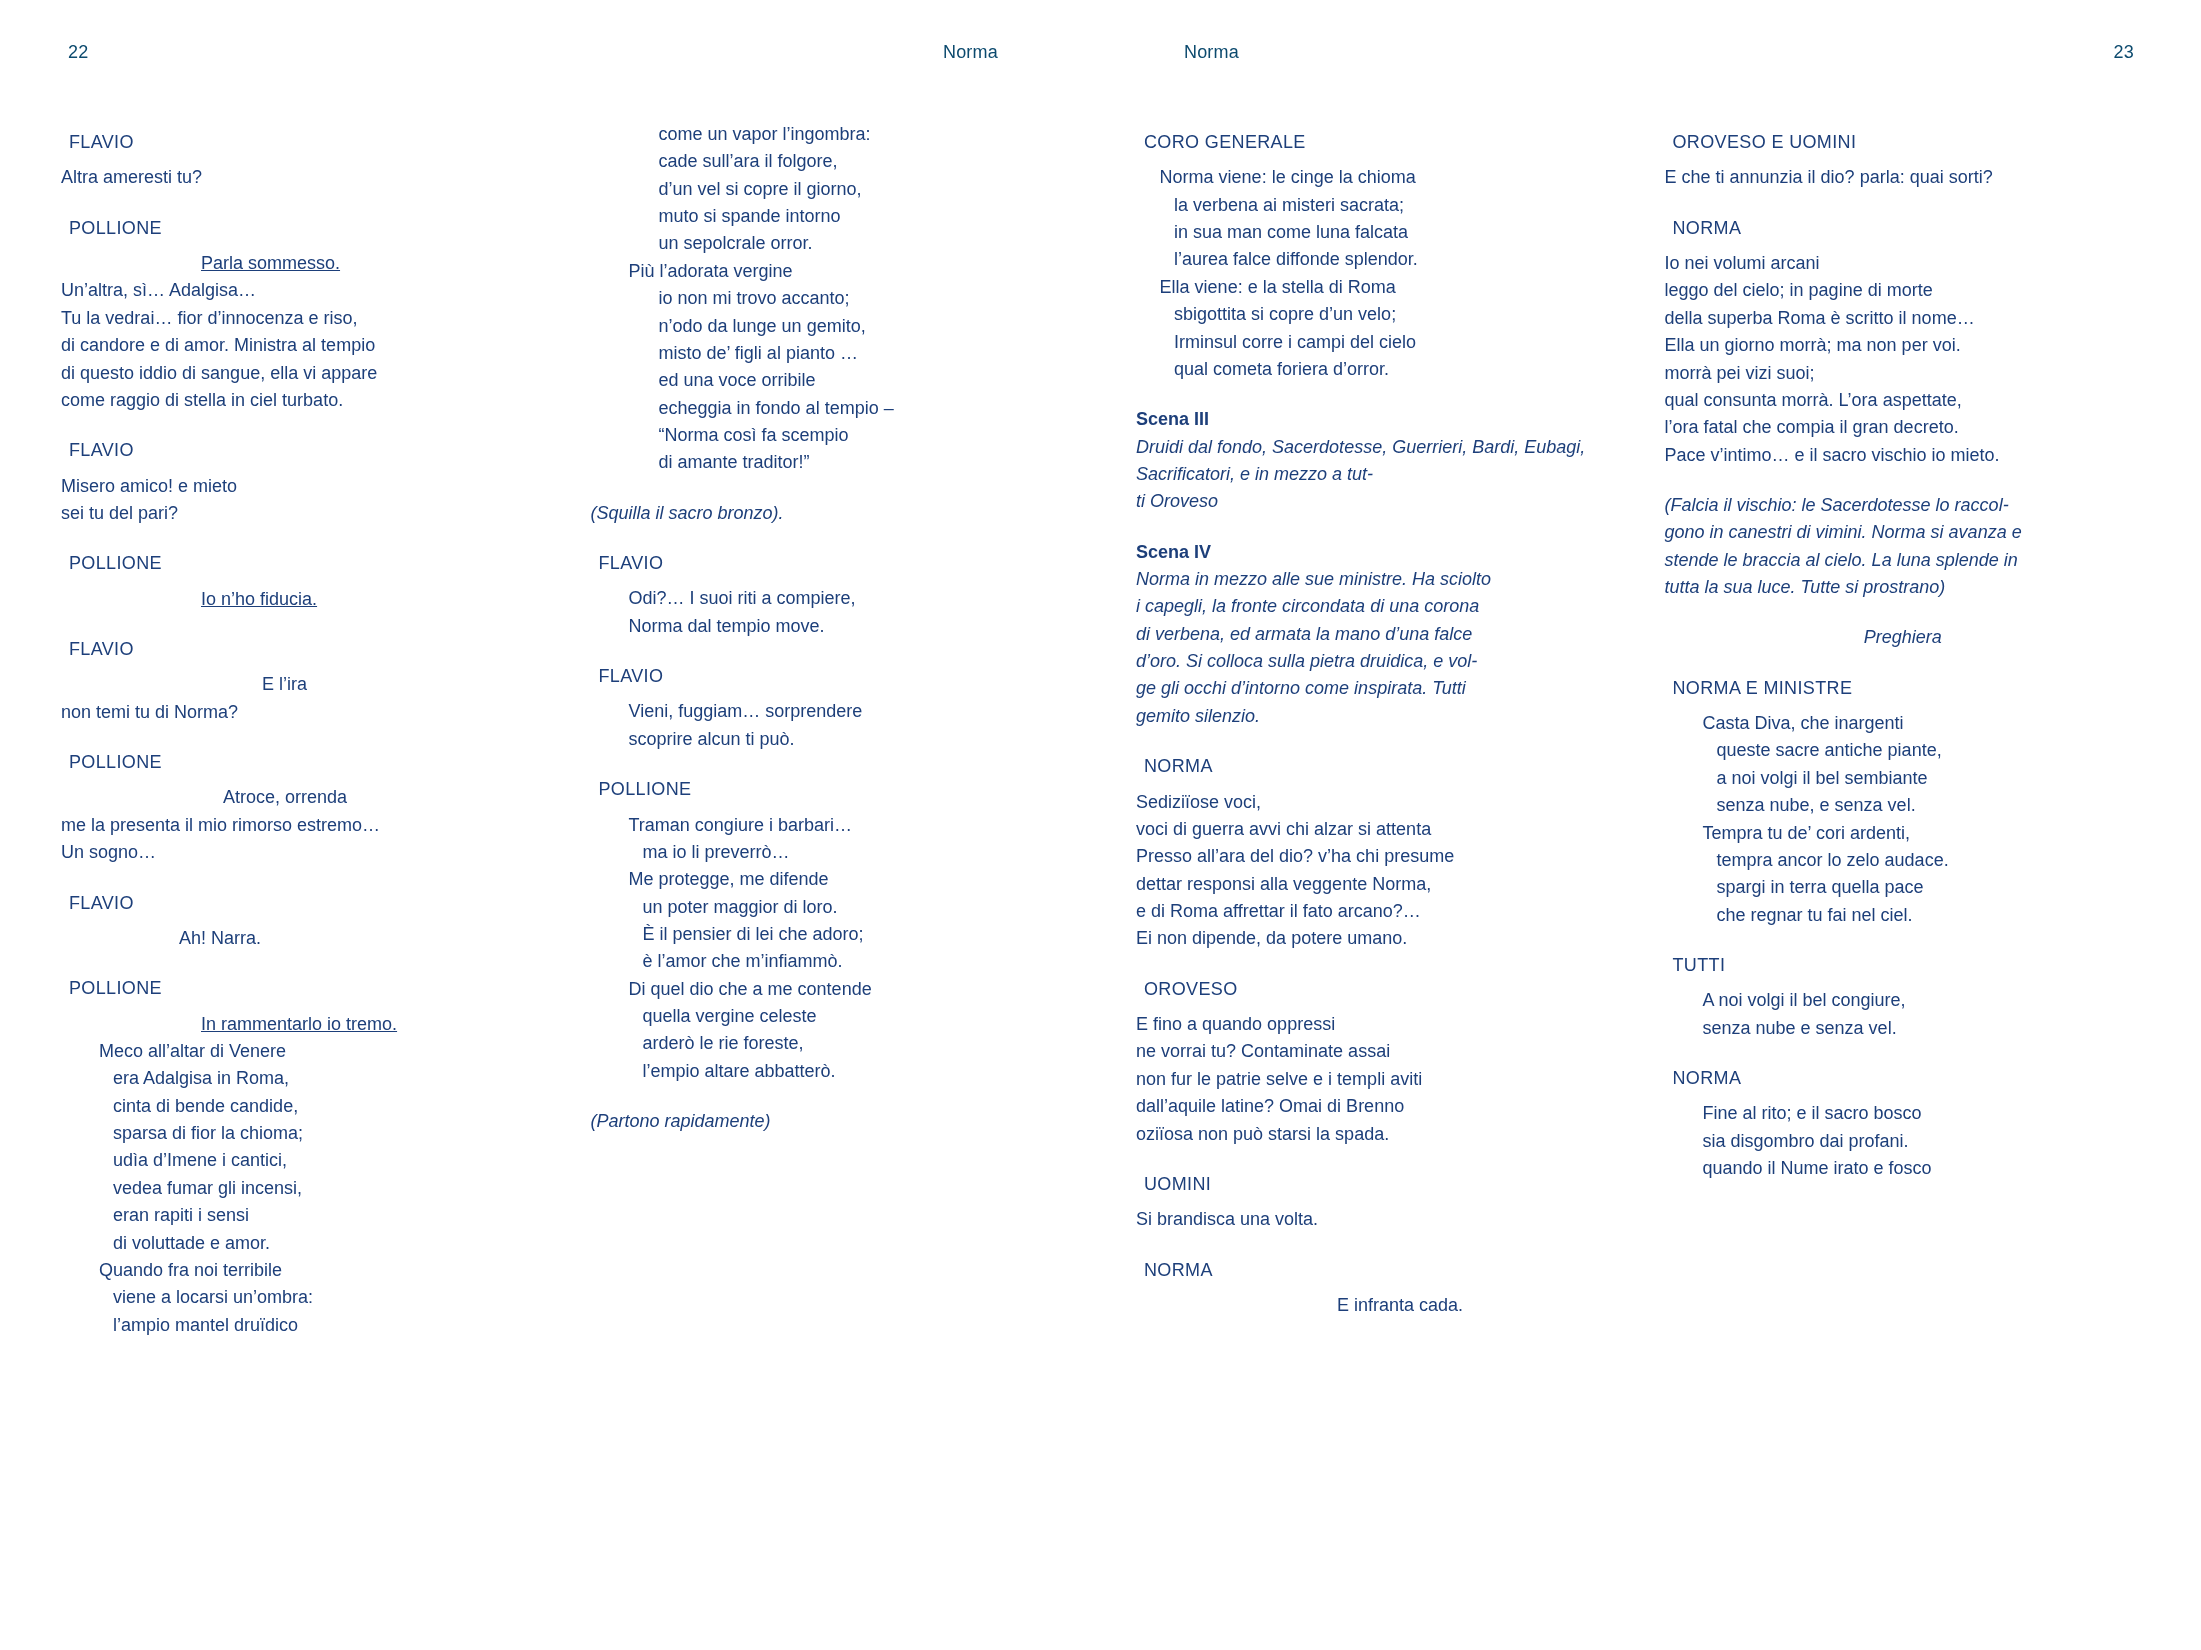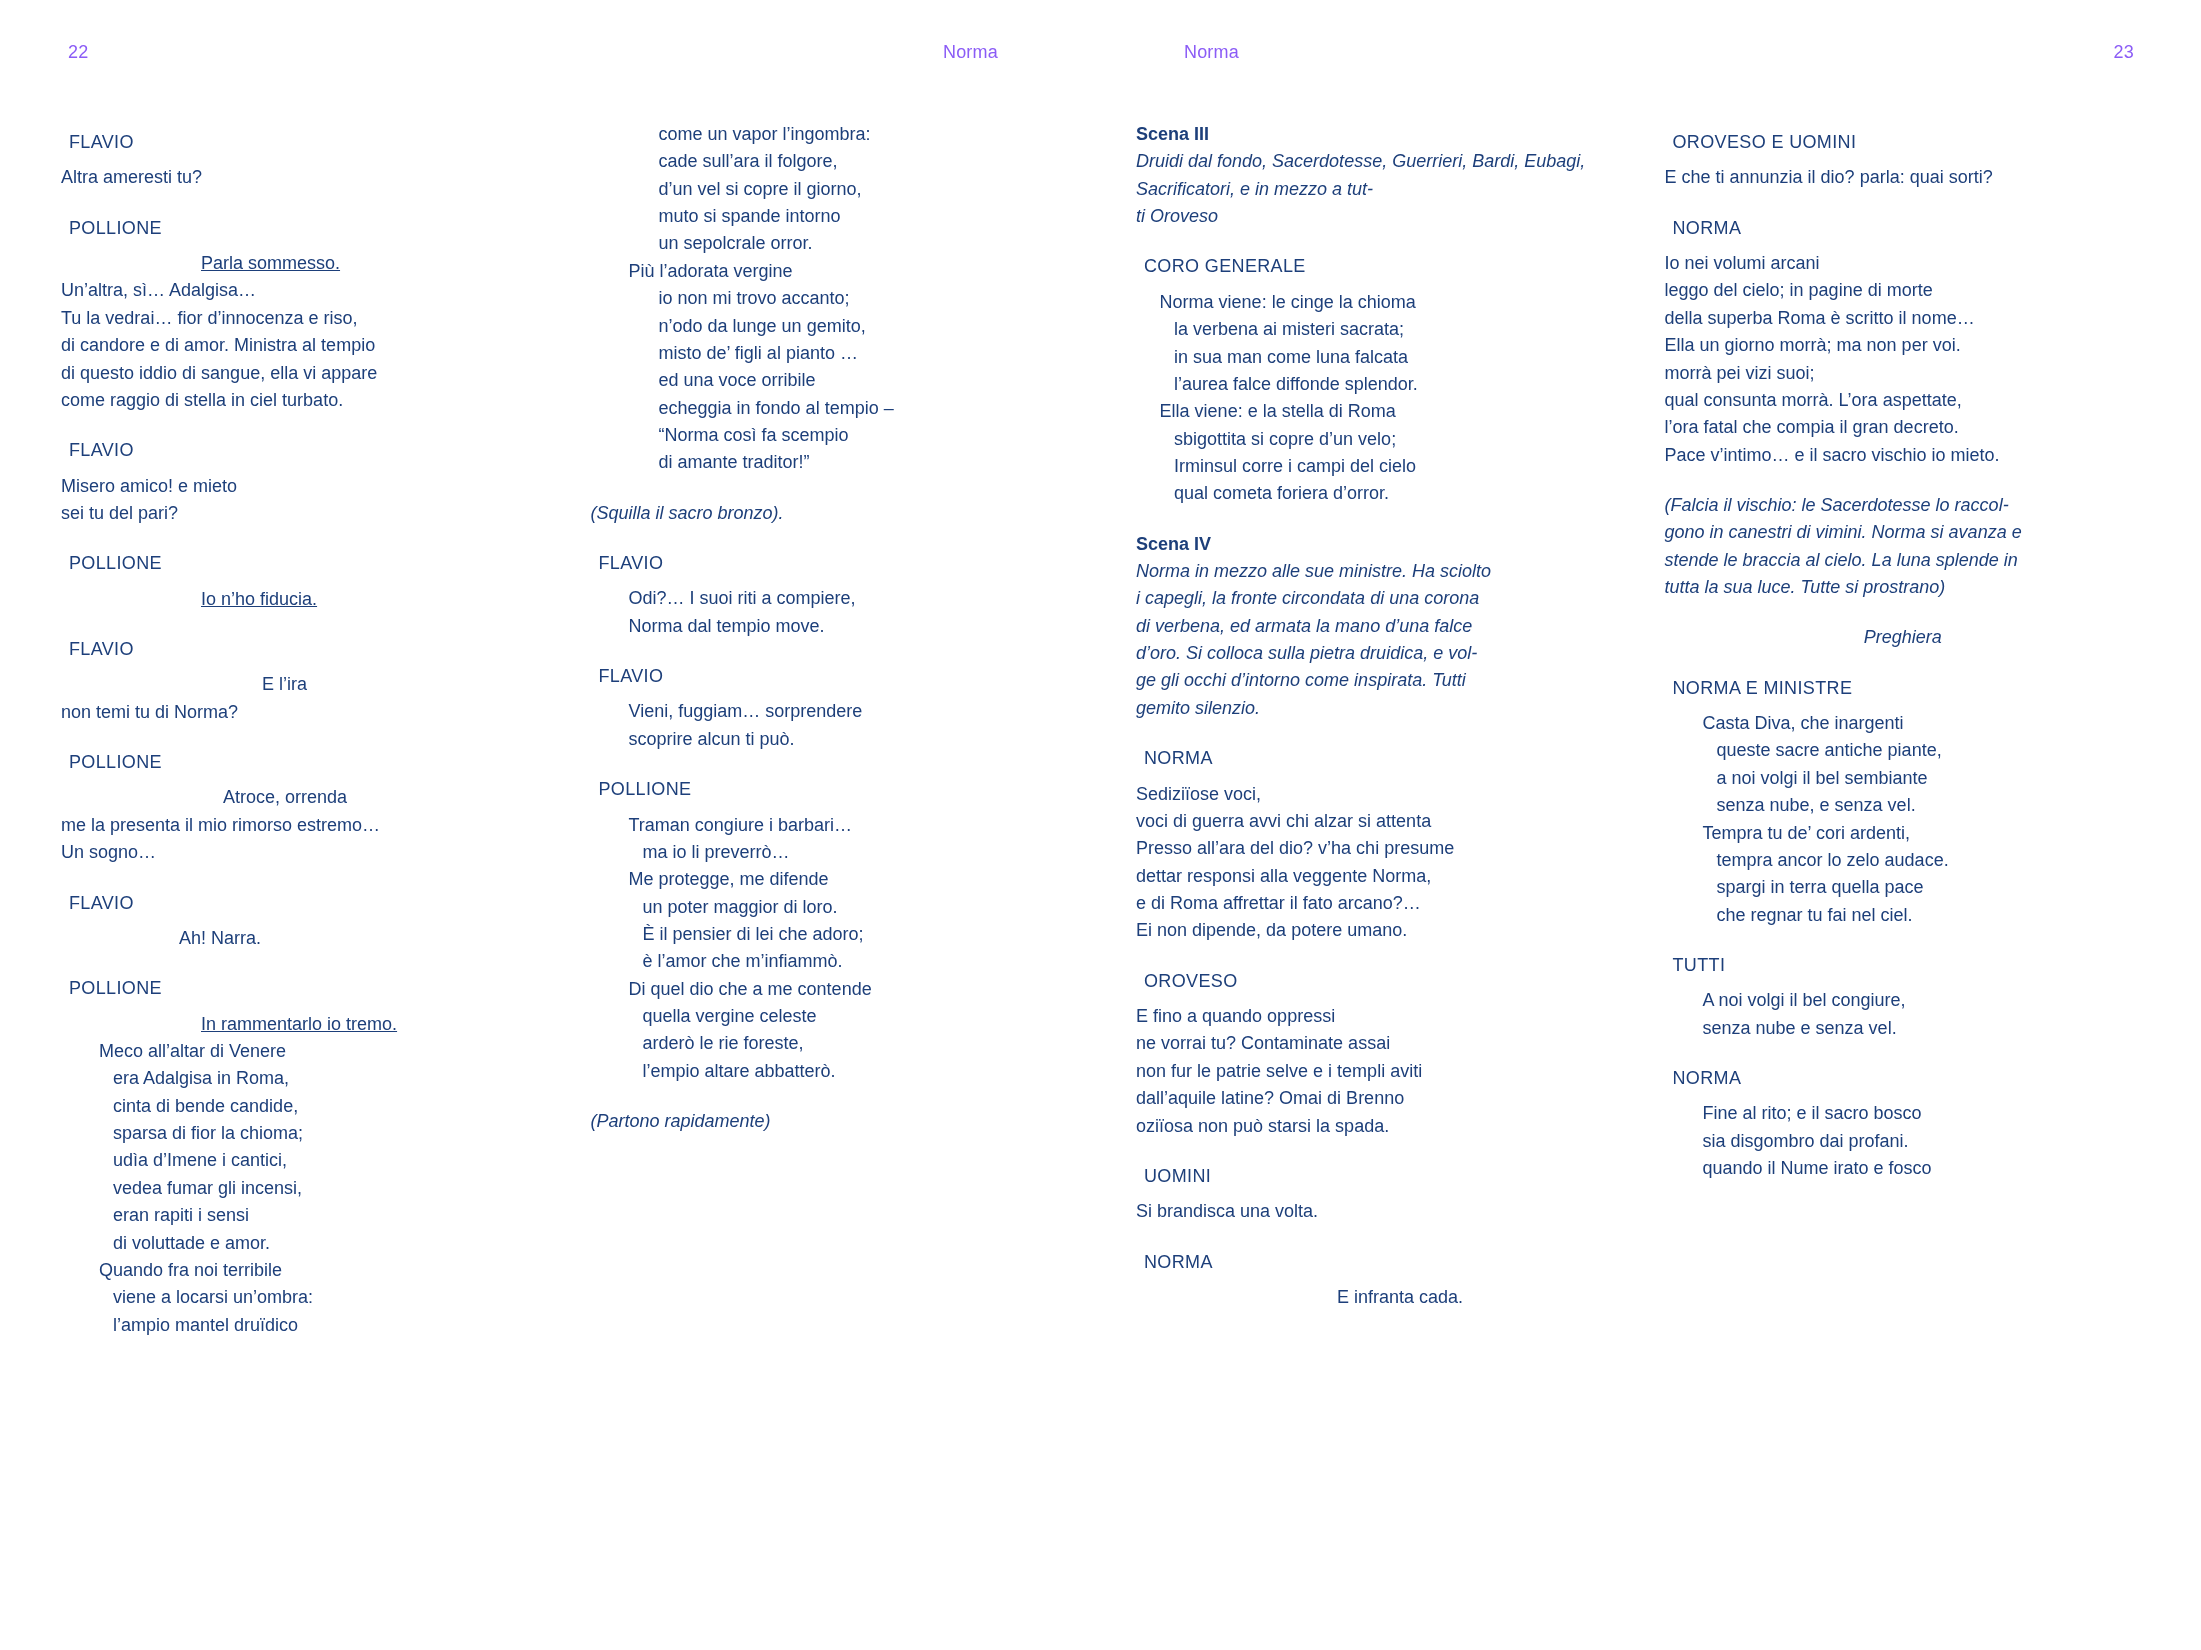--- a/index.html
+++ b/index.html
@@ -28,21 +28,21 @@
     height: 1651px;
     box-sizing: border-box;
   }
   .page-left  { left: 0; padding: 42px 35px 0 61px; }
   .page-right { left: 1101px; padding: 42px 61px 0 35px; }
 
   .running-head {
     position: relative;
     height: 42px;
     font-size: 18px;
-    color: #8b5cf6;
+    color: #0c4a6e;
     letter-spacing: 0.01em;
   }
   .rh-folio {
     position: absolute;
     top: 0;
     font-size: 18px;
   }
   .rh-title {
     position: absolute;
     top: 0;
@@ -225,38 +225,38 @@
   </div>
 
   <div class="page page-right">
     <div class="running-head">
       <span class="rh-title">Norma</span>
       <span class="rh-folio">23</span>
     </div>
     <div class="cols">
       <div class="col" id="R0">
           <div class="blk">
-            <div class="scene-head">Scena III</div>
-            <div class="stage">
-              <div class="stage">Druidi dal fondo, Sacerdotesse, Guerrieri, Bardi, Eubagi, Sacrificatori, e in mezzo a tut-</div>
-              <div class="stage">ti Oroveso</div>
-            </div>
-          </div>
-          <div class="blk">
             <div class="speaker">CORO GENERALE</div>
             <div class="line i1">Norma viene: le cinge la chioma</div>
             <div class="line i2">la verbena ai misteri sacrata;</div>
             <div class="line i2">in sua man come luna falcata</div>
             <div class="line i2">l’aurea falce diffonde splendor.</div>
             <div class="line i1">Ella viene: e la stella di Roma</div>
             <div class="line i2">sbigottita si copre d’un velo;</div>
             <div class="line i2">Irminsul corre i campi del cielo</div>
             <div class="line i2">qual cometa foriera d’orror.</div>
           </div>
           <div class="blk">
+            <div class="scene-head">Scena III</div>
+            <div class="stage">
+              <div class="stage">Druidi dal fondo, Sacerdotesse, Guerrieri, Bardi, Eubagi, Sacrificatori, e in mezzo a tut-</div>
+              <div class="stage">ti Oroveso</div>
+            </div>
+          </div>
+          <div class="blk">
             <div class="scene-head">Scena IV</div>
             <div class="stage">
               <div class="stage">Norma in mezzo alle sue ministre. Ha sciolto</div>
               <div class="stage">i capegli, la fronte circondata di una corona</div>
               <div class="stage">di verbena, ed armata la mano d’una falce</div>
               <div class="stage">d’oro. Si colloca sulla pietra druidica, e vol-</div>
               <div class="stage">ge gli occhi d’intorno come inspirata. Tutti</div>
               <div class="stage">gemito silenzio.</div>
             </div>
           </div>

